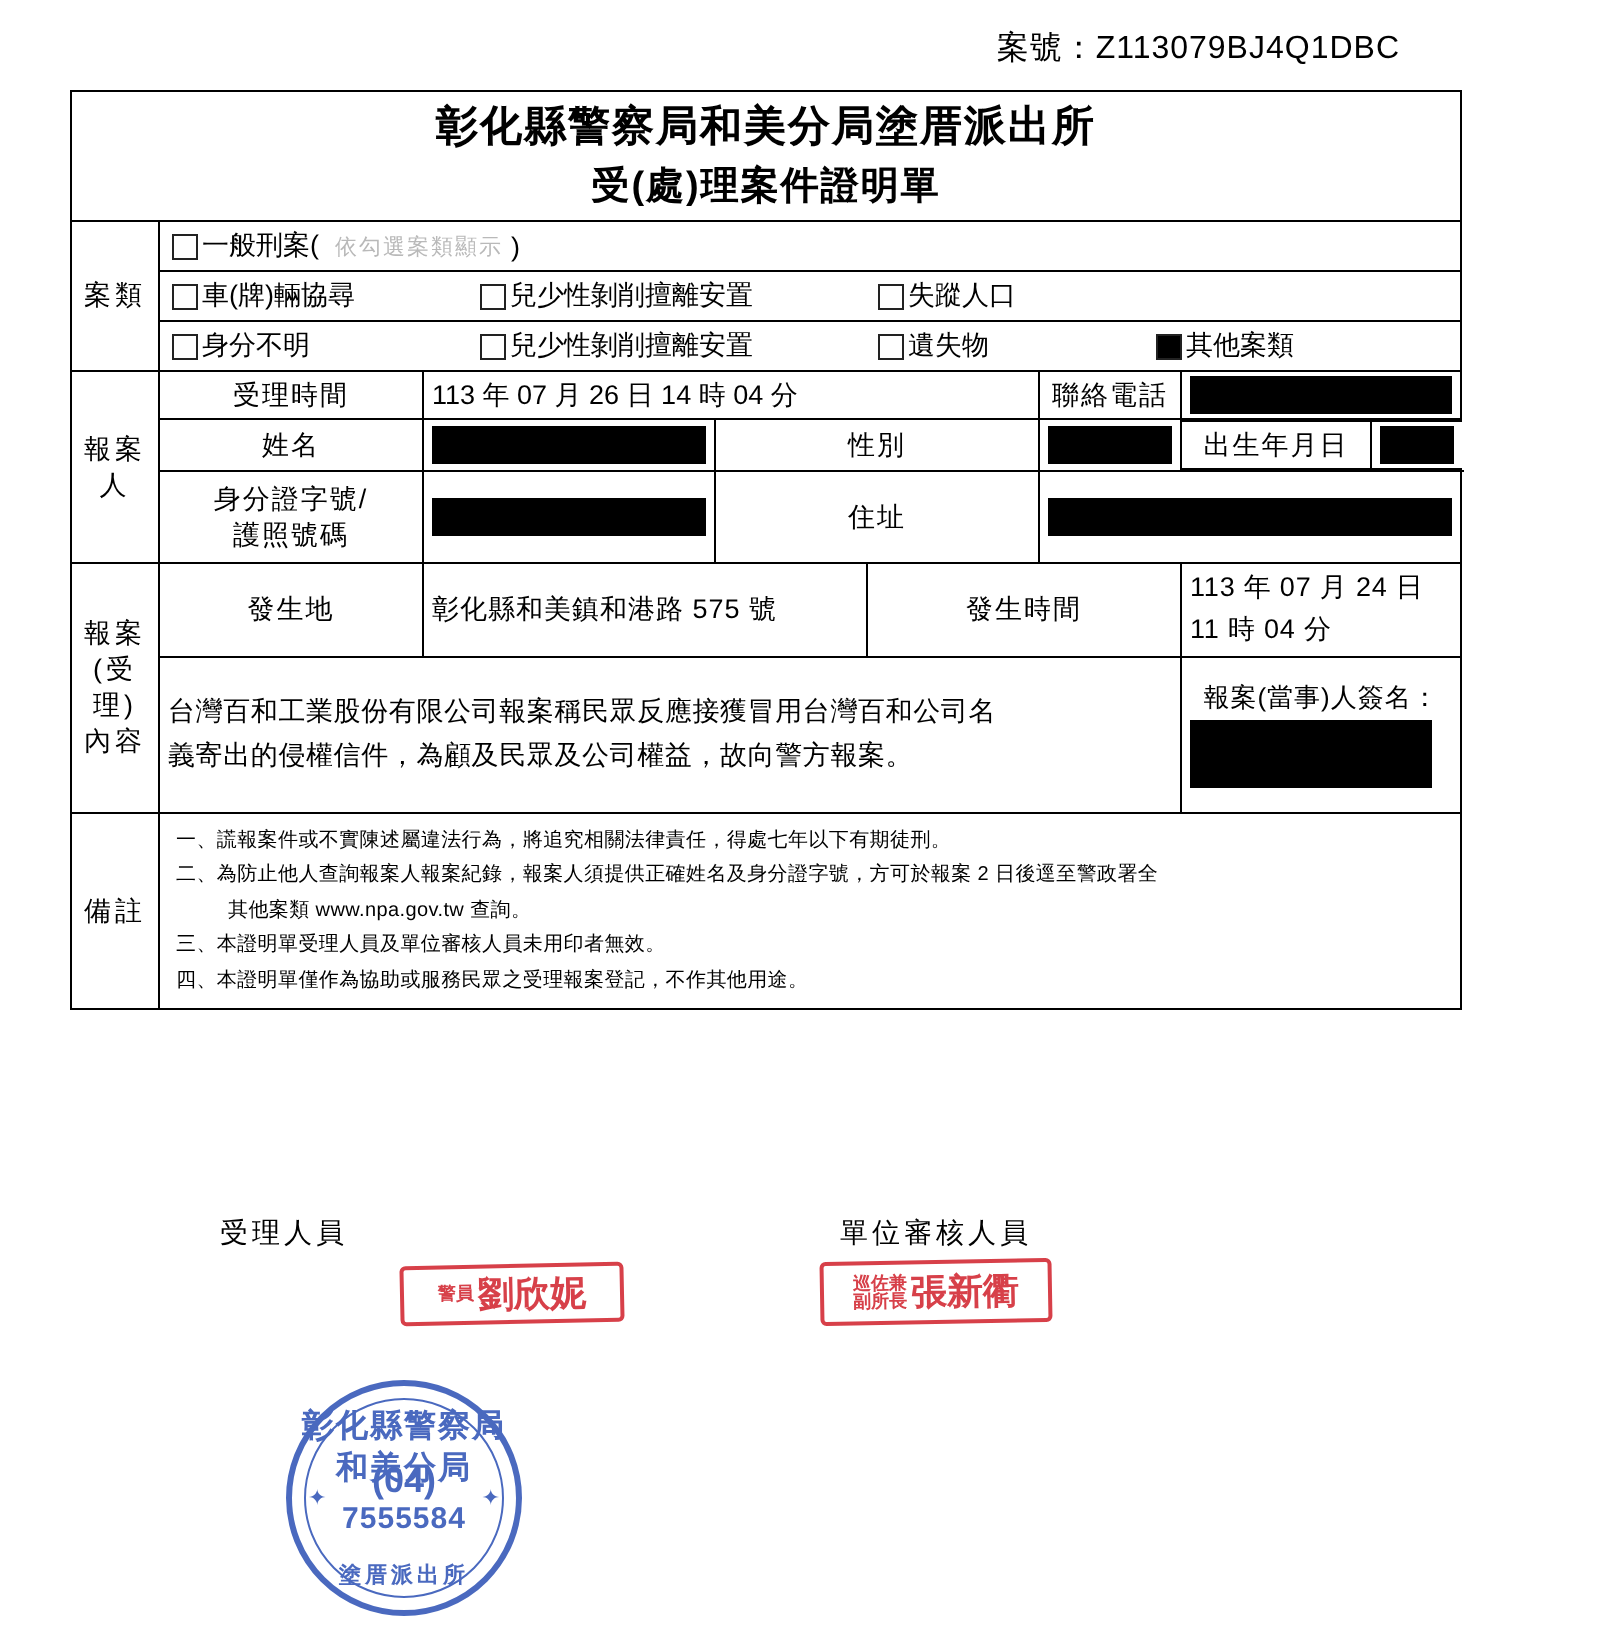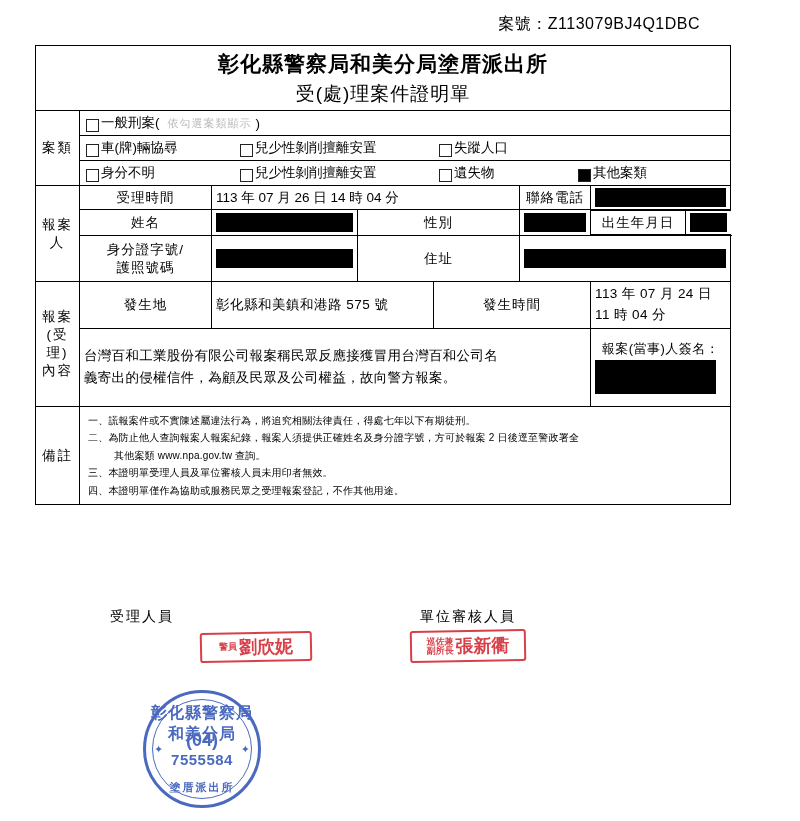--- a/index.html
+++ b/index.html
@@ -51,21 +51,21 @@
     padding: 8px 0 10px 0;
   }
   .t1 {
     font-size: 21px;
     font-weight: bold;
     letter-spacing: 1px;
     line-height: 1.5;
   }
   .t2 {
     font-size: 19px;
-    font-weight: normal;
+    font-weight: bold;
     letter-spacing: 1px;
     line-height: 1.5;
   }
   .vlabel {
     text-align: center;
     font-size: 14px;
     letter-spacing: 2px;
     width: 44px;
   }
   .clabel {
@@ -76,21 +76,21 @@
   }
   .chk-row {
     display: flex;
     align-items: center;
     flex-wrap: nowrap;
     padding: 1px 0 1px 2px;
     gap: 0;
   }
   .chk {
     display: inline-flex;
-    align-items: flex-end;
+    align-items: center;
     font-size: 13.5px;
     white-space: nowrap;
     margin-right: 4px;
   }
   .box {
     display: inline-block;
     width: 11px;
     height: 11px;
     border: 1px solid #222;
     margin-right: 2px;

